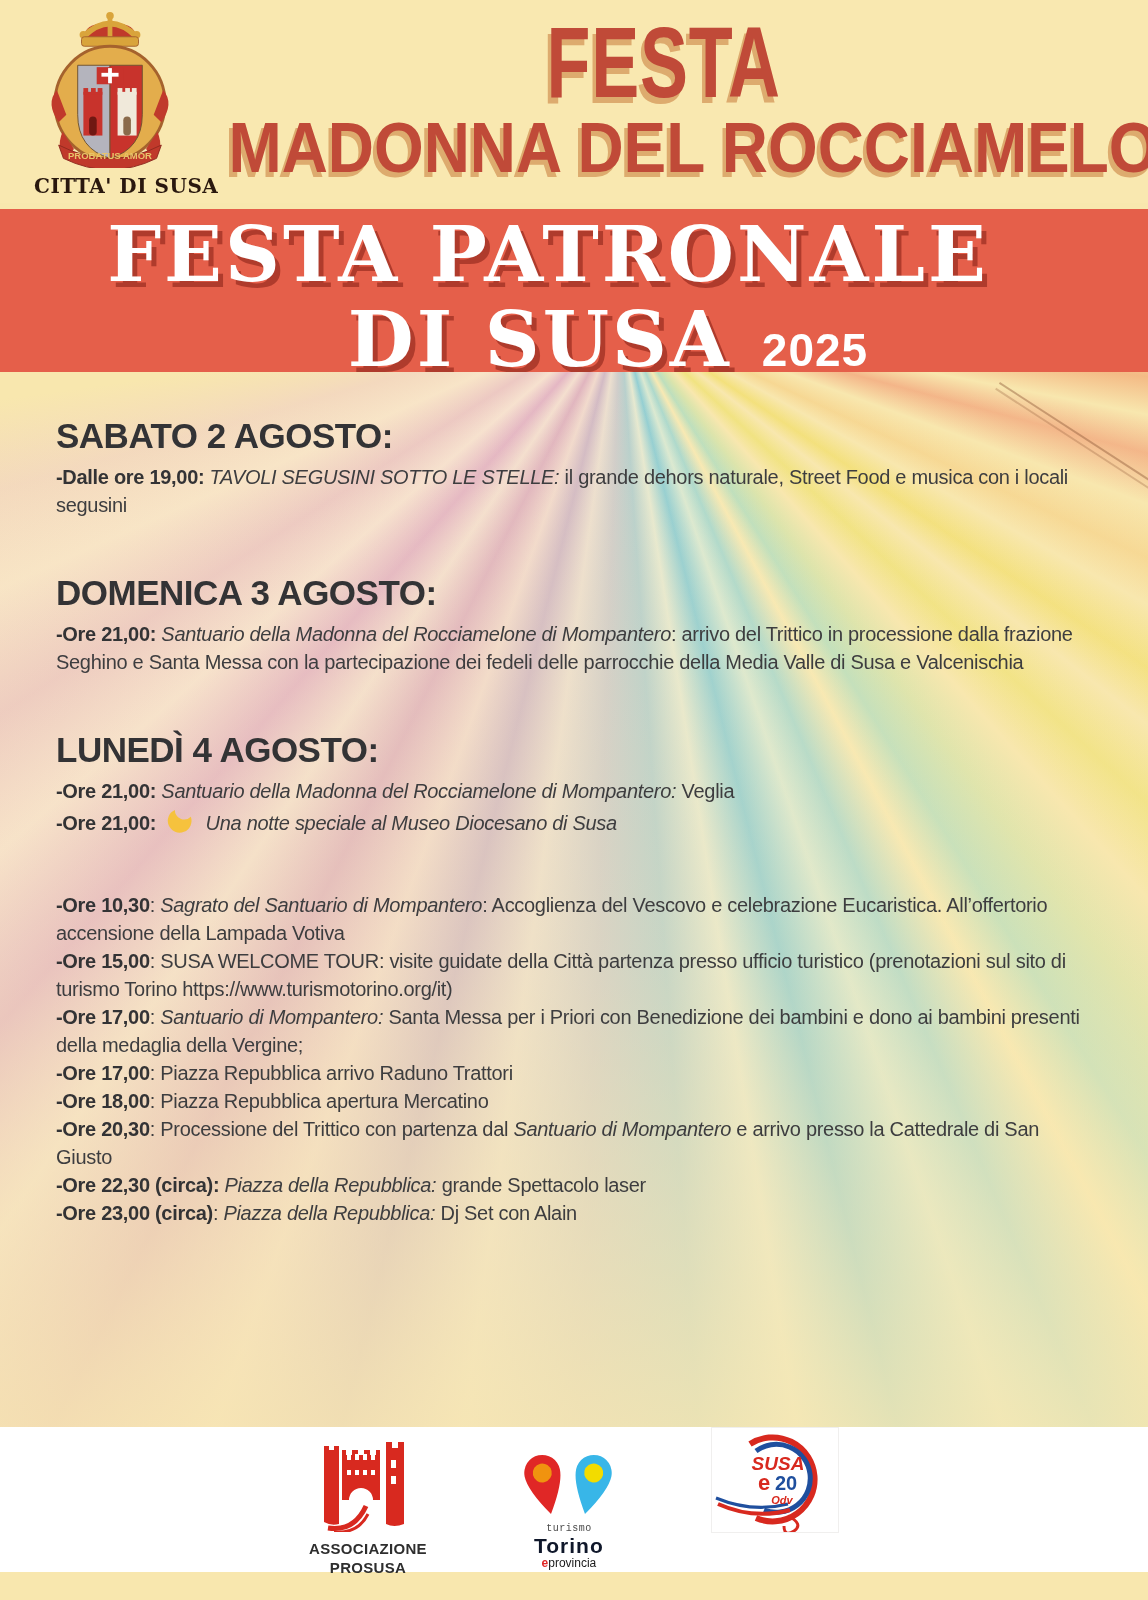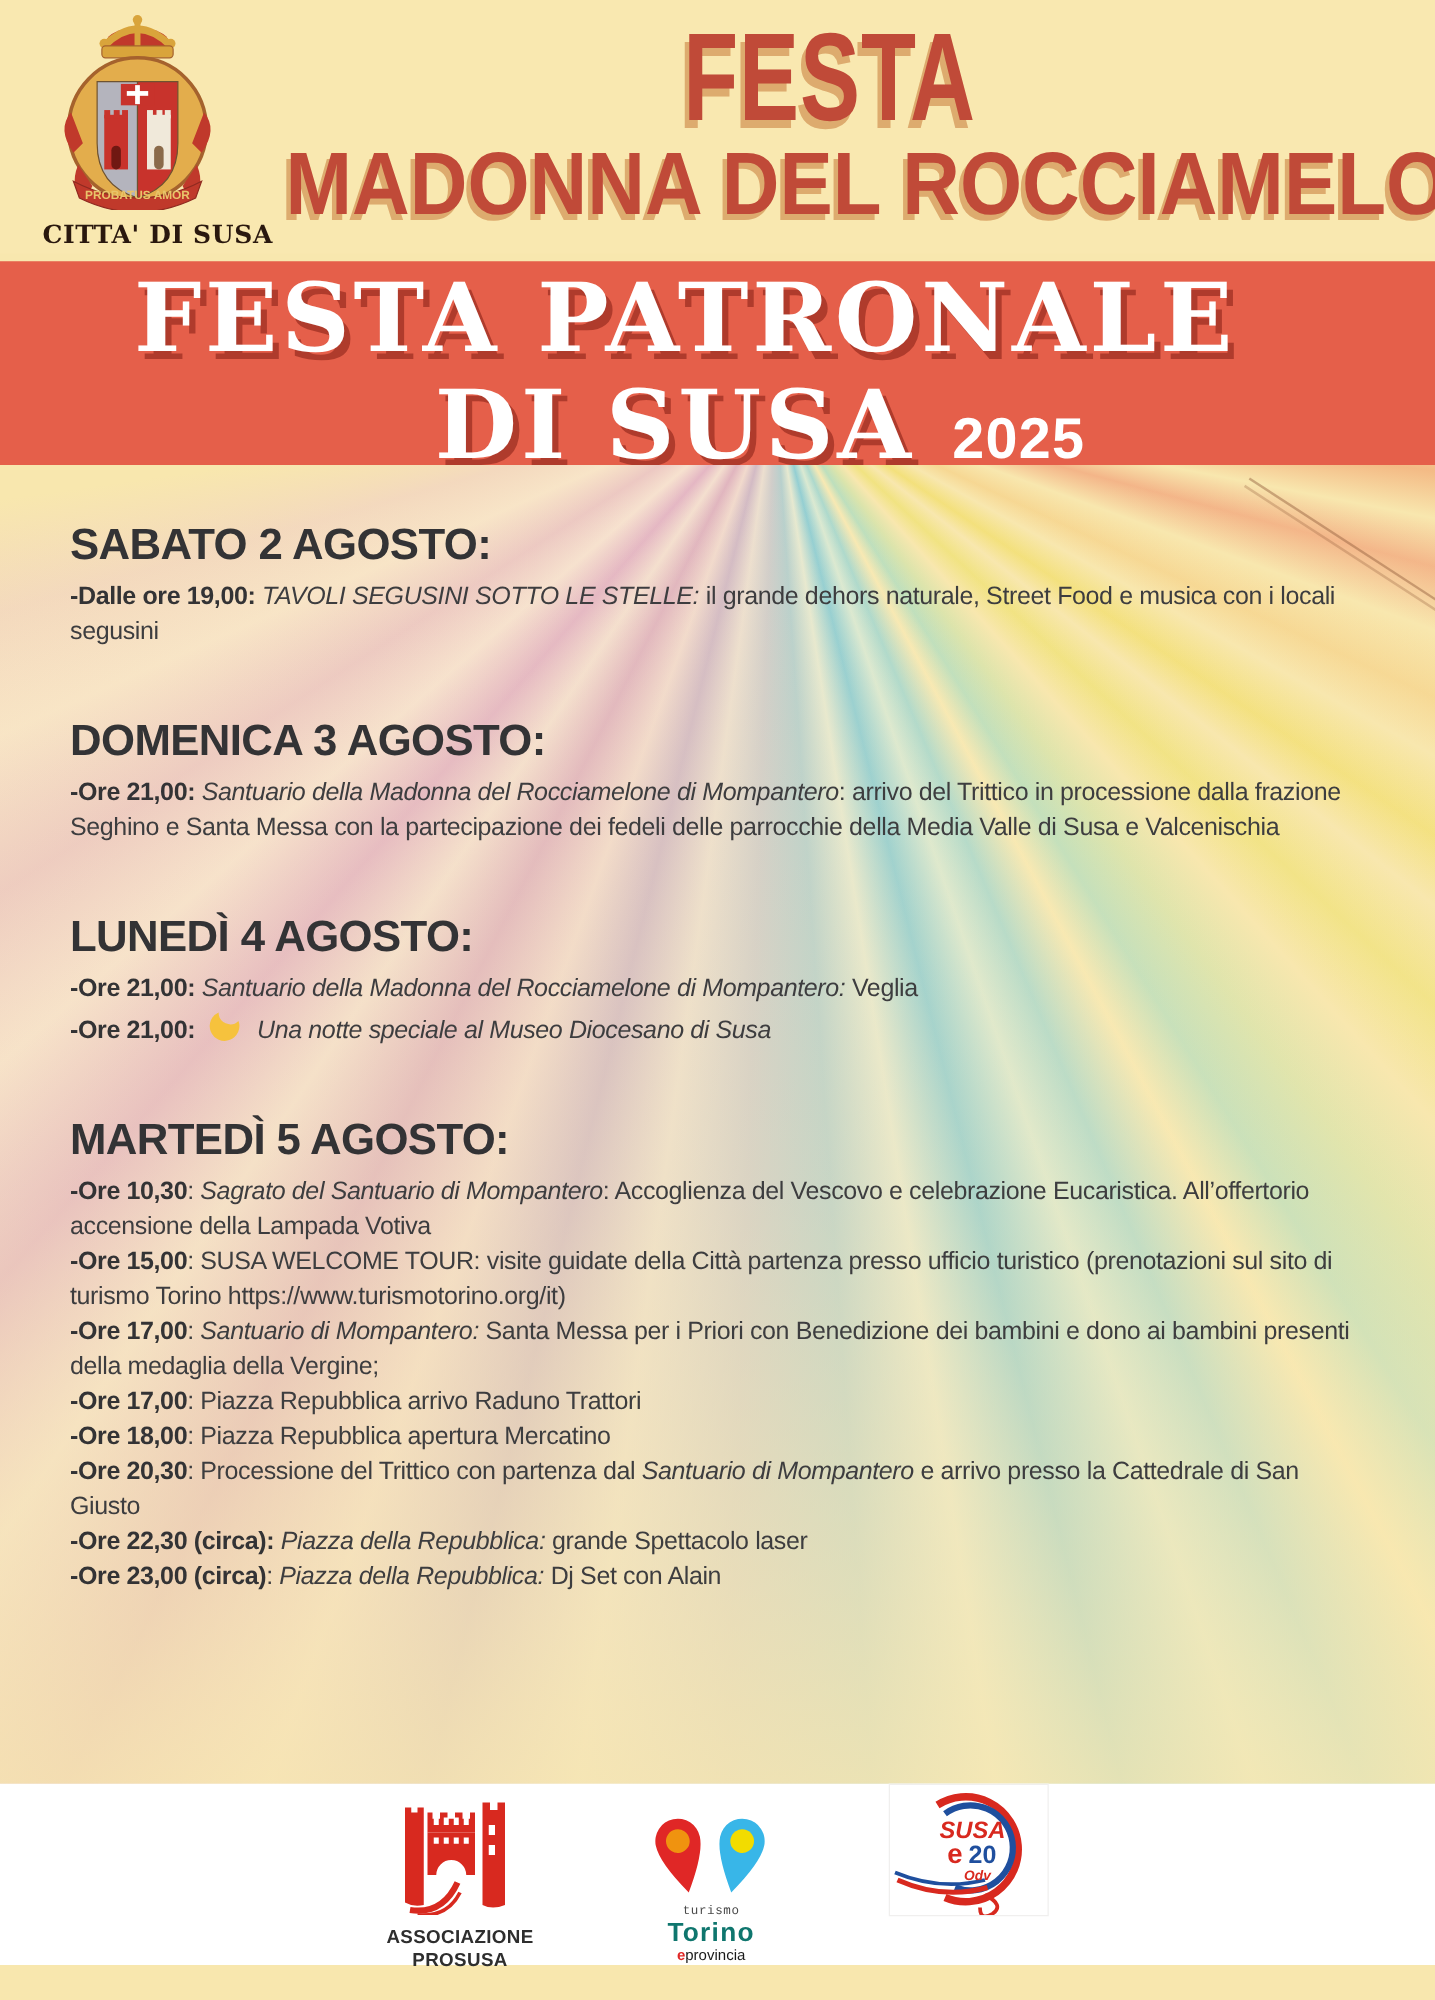--- a/index.html
+++ b/index.html
@@ -65,21 +65,21 @@
   
   .footer{position:relative;height:145px;background:#ffffff;display:flex;
           justify-content:center;align-items:flex-start;gap:96px;}
   .logo-block{text-align:center;}
   .logo-prosusa{padding-top:13px;}
   .logo-torino{padding-top:21px;}
   .logo-susae20{padding-top:0;}
   .prosusa-caption{margin-top:4px;font-size:15px;font-weight:800;color:#2e2e2e;line-height:1.25;letter-spacing:.3px;}
   .torino-caption{margin-top:-2px;line-height:1;}
   .torino-top{font-size:10px;color:#4a4a4a;letter-spacing:.5px;display:block;font-family:Liberation Mono, monospace;}
-  .torino-main{font-size:21px;font-weight:800;color:#0f766e;letter-spacing:1px;display:block;margin-top:1px;}
+  .torino-main{font-size:21px;font-weight:800;color:#0f172a;letter-spacing:1px;display:block;margin-top:1px;}
   .torino-bottom{font-size:12px;color:#1a1a1a;display:block;margin-top:1px;}
   .torino-bottom .accent{color:#e02726;font-weight:800;}
   .susae20-card{background:#fff;border:1px solid #f0efee;}
 </style>
 </head>
 <body>
 
 <div class="poster">
 
   <header class="top">
@@ -148,21 +148,20 @@
         <p class="event-line"><span class="seg-bold">-Ore 21,00: </span><span class="seg-italic">Santuario della Madonna del Rocciamelone di Mompantero</span><span class="seg-normal">: arrivo del Trittico in processione dalla frazione Seghino e Santa Messa con la partecipazione dei fedeli delle parrocchie della Media Valle di Susa e Valcenischia</span></p>
       </section>
       <section class="day-section">
         <h2 class="day-header">LUNEDÌ 4 AGOSTO:</h2>
         <p class="event-line"><span class="seg-bold">-Ore 21,00: </span><span class="seg-italic">Santuario della Madonna del Rocciamelone di Mompantero:</span><span class="seg-normal"> Veglia</span></p>
         <p class="event-line"><span class="seg-bold">-Ore 21,00: </span><svg class="moon" width="30" height="30" viewBox="0 0 24 24">
     <path d="M21 12.8 A9.5 9.5 0 1 1 11.2 3 A7.5 7.5 0 0 0 21 12.8 Z" fill="#f6c23d" transform="rotate(-22 12 12)"></path>
   </svg><span class="seg-italic"> Una notte speciale al Museo Diocesano di Susa</span></p>
       </section>
       <section class="day-section">
-        <h2 class="day-header">MARTEDÌ 5 AGOSTO:</h2>
         <p class="event-line"><span class="seg-bold">-Ore 10,30</span><span class="seg-normal">: </span><span class="seg-italic">Sagrato del Santuario di Mompantero</span><span class="seg-normal">: Accoglienza del Vescovo e celebrazione Eucaristica. All’offertorio accensione della Lampada Votiva</span></p>
         <p class="event-line"><span class="seg-bold">-Ore 15,00</span><span class="seg-normal">: SUSA WELCOME TOUR: visite guidate della Città partenza presso ufficio turistico (prenotazioni sul sito di turismo Torino https://www.turismotorino.org/it)</span></p>
         <p class="event-line"><span class="seg-bold">-Ore 17,00</span><span class="seg-normal">: </span><span class="seg-italic">Santuario di Mompantero:</span><span class="seg-normal"> Santa Messa per i Priori con Benedizione dei bambini e dono ai bambini presenti della medaglia della Vergine;</span></p>
         <p class="event-line"><span class="seg-bold">-Ore 17,00</span><span class="seg-normal">: Piazza Repubblica arrivo Raduno Trattori</span></p>
         <p class="event-line"><span class="seg-bold">-Ore 18,00</span><span class="seg-normal">: Piazza Repubblica apertura Mercatino</span></p>
         <p class="event-line"><span class="seg-bold">-Ore 20,30</span><span class="seg-normal">: Processione del Trittico con partenza dal </span><span class="seg-italic">Santuario di Mompantero</span><span class="seg-normal"> e arrivo presso la Cattedrale di San Giusto</span></p>
         <p class="event-line"><span class="seg-bold">-Ore 22,30 (circa): </span><span class="seg-italic">Piazza della Repubblica:</span><span class="seg-normal"> grande Spettacolo laser</span></p>
         <p class="event-line"><span class="seg-bold">-Ore 23,00 (circa)</span><span class="seg-normal">: </span><span class="seg-italic">Piazza della Repubblica:</span><span class="seg-normal"> Dj Set con Alain</span></p>
       </section>
     </main>

